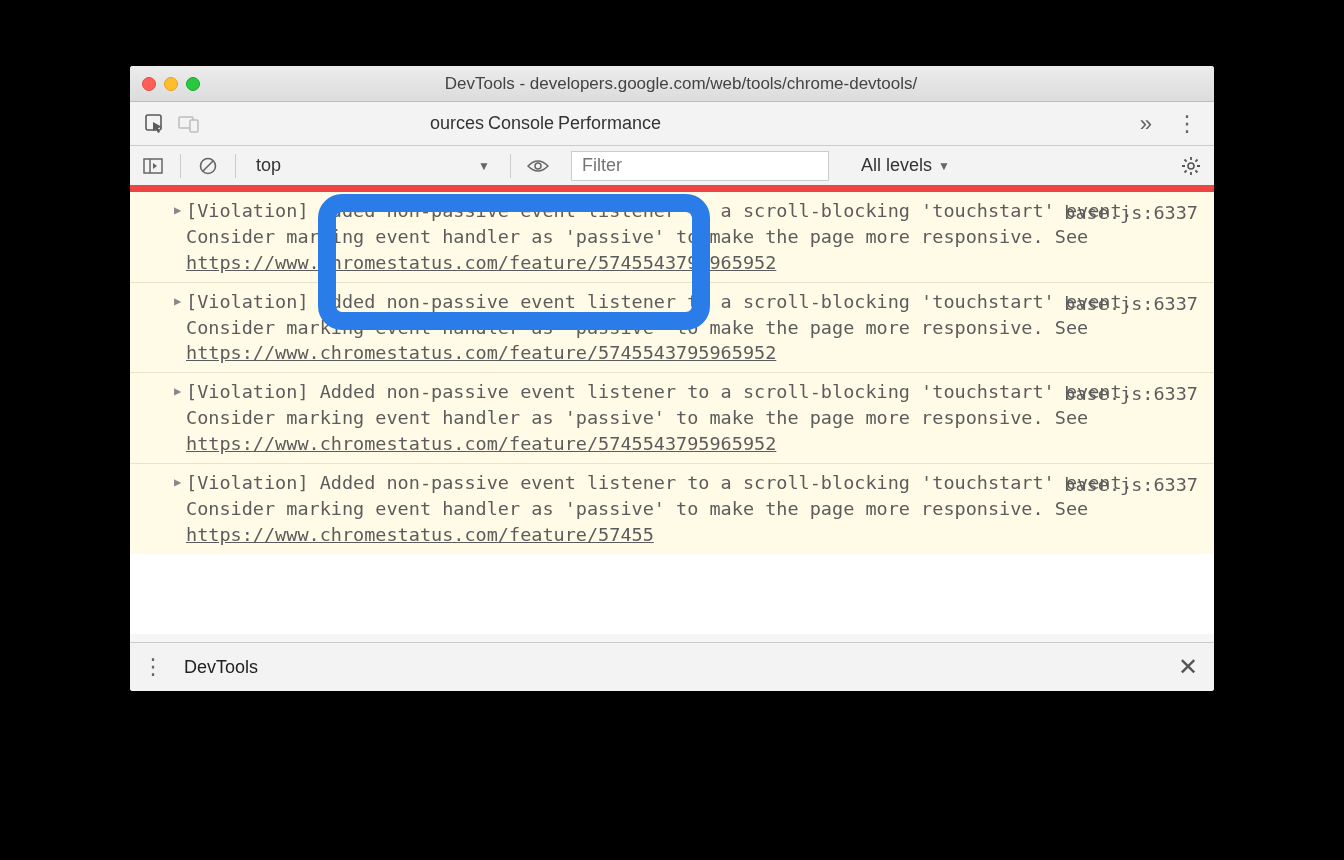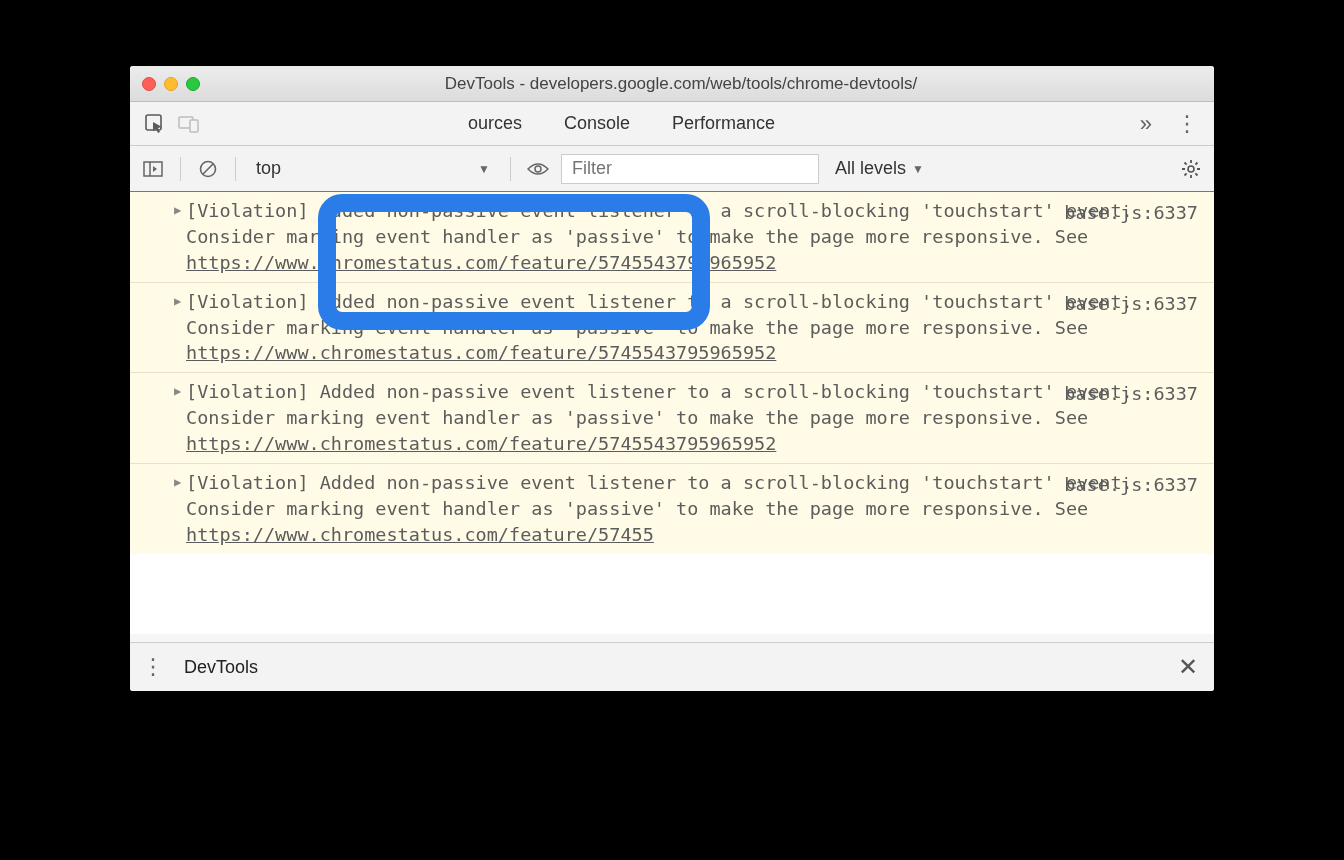--- a/index.html
+++ b/index.html
@@ -16,33 +16,33 @@
 .traffic { display:flex; gap:8px; margin-right:20px; }
 .traffic span { width:14px; height:14px; border-radius:50%; display:block; }
 .tl-red { background:#ff5f57; border:0.5px solid #e24b40; }
 .tl-yellow { background:#ffbd2e; border:0.5px solid #e1a123; }
 .tl-green { background:#28c940; border:0.5px solid #1ba82f; }
 .title { flex:1; text-align:center; color:#444; font-size:17px; margin-left:-60px; }
 
 
 .tabrow { height:44px; background:#f3f3f3; border-bottom:1px solid #ccc; display:flex; align-items:center; padding:0 8px; }
 .icon-btn { width:34px; height:34px; display:flex; align-items:center; justify-content:center; color:#5a5a5a; cursor:pointer; }
-.tabs { display:flex; gap:38px; margin-left:32px; flex:1; }
+.tabs { display:flex; margin-left:32px; flex:1; }
 .tab { font-size:18px; color:#333; cursor:pointer; padding:9px 2px; position:relative; }
 .overflow { color:#666; font-size:22px; padding:0 14px; cursor:pointer; }
 .kebab { color:#666; font-size:22px; padding:0 10px; cursor:pointer; letter-spacing:-2px; }
 
 
-.ctoolbar { height:46px; background:#f3f3f3; border-bottom:1px solid #ef4444; display:flex; align-items:center; padding:0 6px; gap:6px; }
+.ctoolbar { height:46px; background:#f3f3f3; border-bottom:7px solid #ef4444; display:flex; align-items:center; padding:0 6px; gap:6px; }
 .divider { width:1px; height:24px; background:#ccc; margin:0 4px; }
 .ctx-select { display:flex; align-items:center; justify-content:space-between; width:254px; height:28px; padding:0 10px; font-size:18px; color:#333; cursor:pointer; }
 .ctx-select .chev { color:#666; font-size:12px; }
 .eye { color:#666; }
-.filter { width:258px; height:30px; border:1px solid #ccc; background:#fff; font-size:18px; padding:0 10px; color:#333; outline:none; }
-.levels { display:flex; align-items:center; gap:6px; font-size:18px; color:#333; margin-left:10px; cursor:pointer; }
+.filter { width:258px; height:30px; border:1px solid #ccc; background:#fff; font-size:18px; padding:0 10px; color:#333; outline:none;margin-left:10px; }
+.levels { display:flex; align-items:center; gap:6px; font-size:18px; color:#333; margin-left:26px; cursor:pointer; }
 .spacer { flex:1; }
 .gear { color:#555; }
 
 
 .highlight-box { position:absolute; left:188px; top:128px; width:392px; height:136px; border:18px solid #2a7de8; border-radius:24px; z-index:10; pointer-events:none; }
 
 
 .messages { height:442px; overflow:hidden; background:#fff; }
 .msg { background:#fffbe6; border-bottom:1px solid #e8e3c4; padding:6px 16px 6px 44px; font-family:Menlo,Consolas,monospace; font-size:18.5px; line-height:1.4; color:#5c5c5c; position:relative; }
 .msg .arrow { position:absolute; left:44px; top:10px; color:#888; font-size:12px; }

